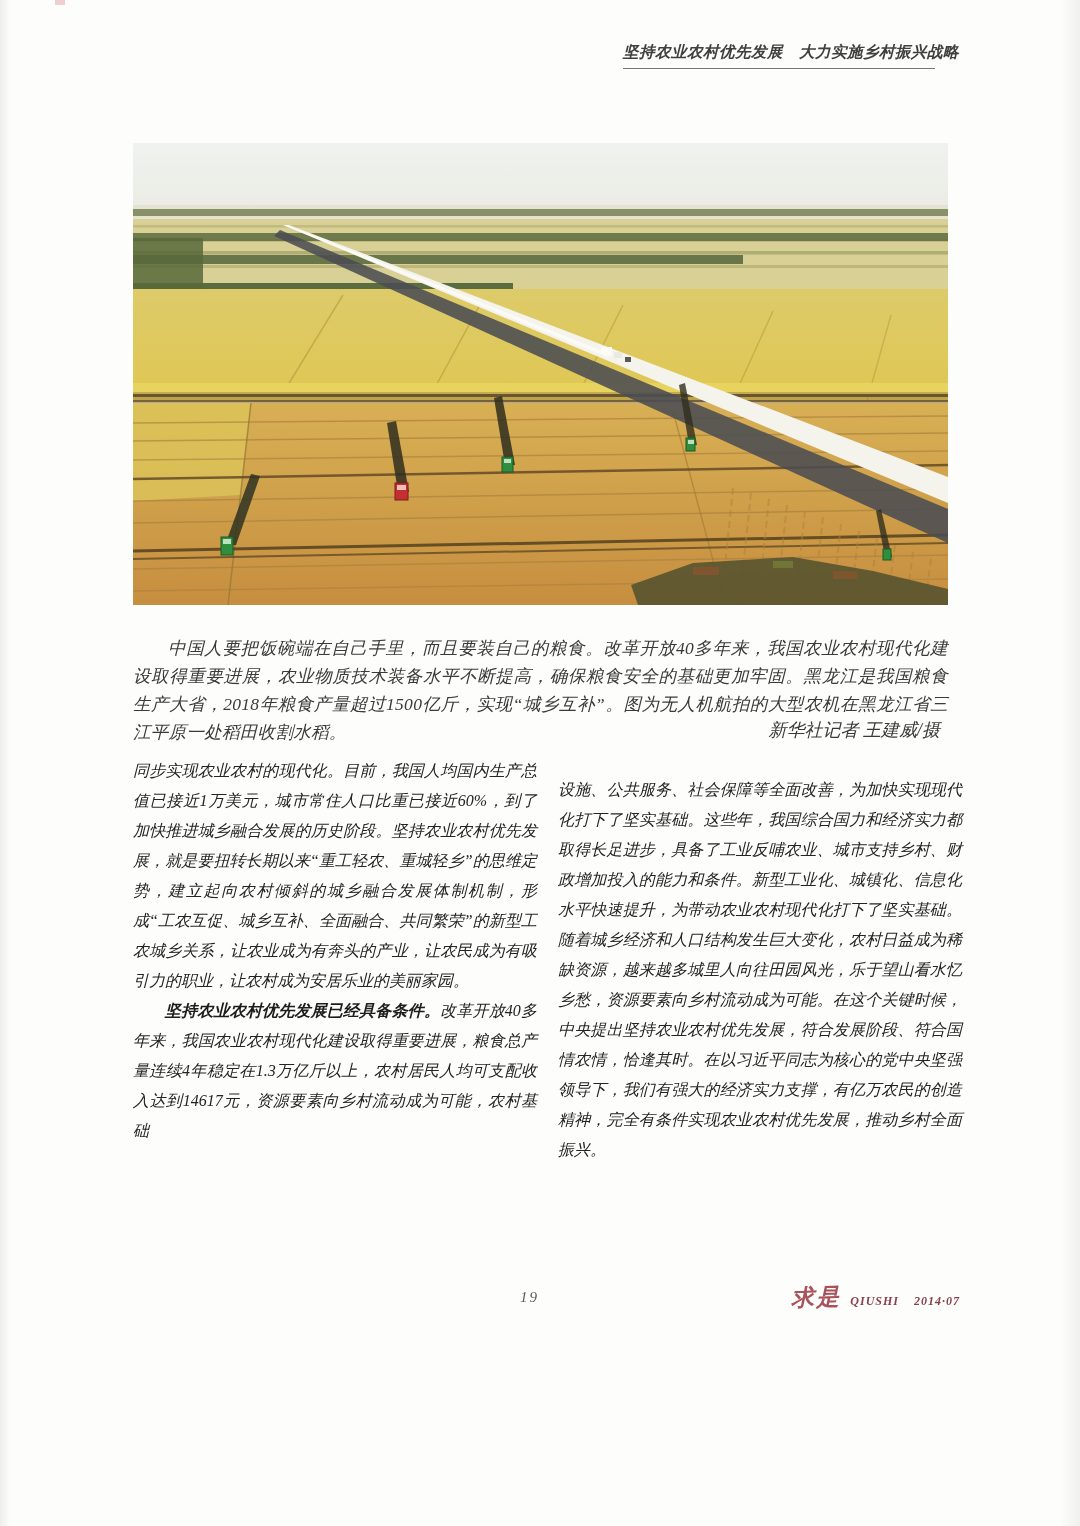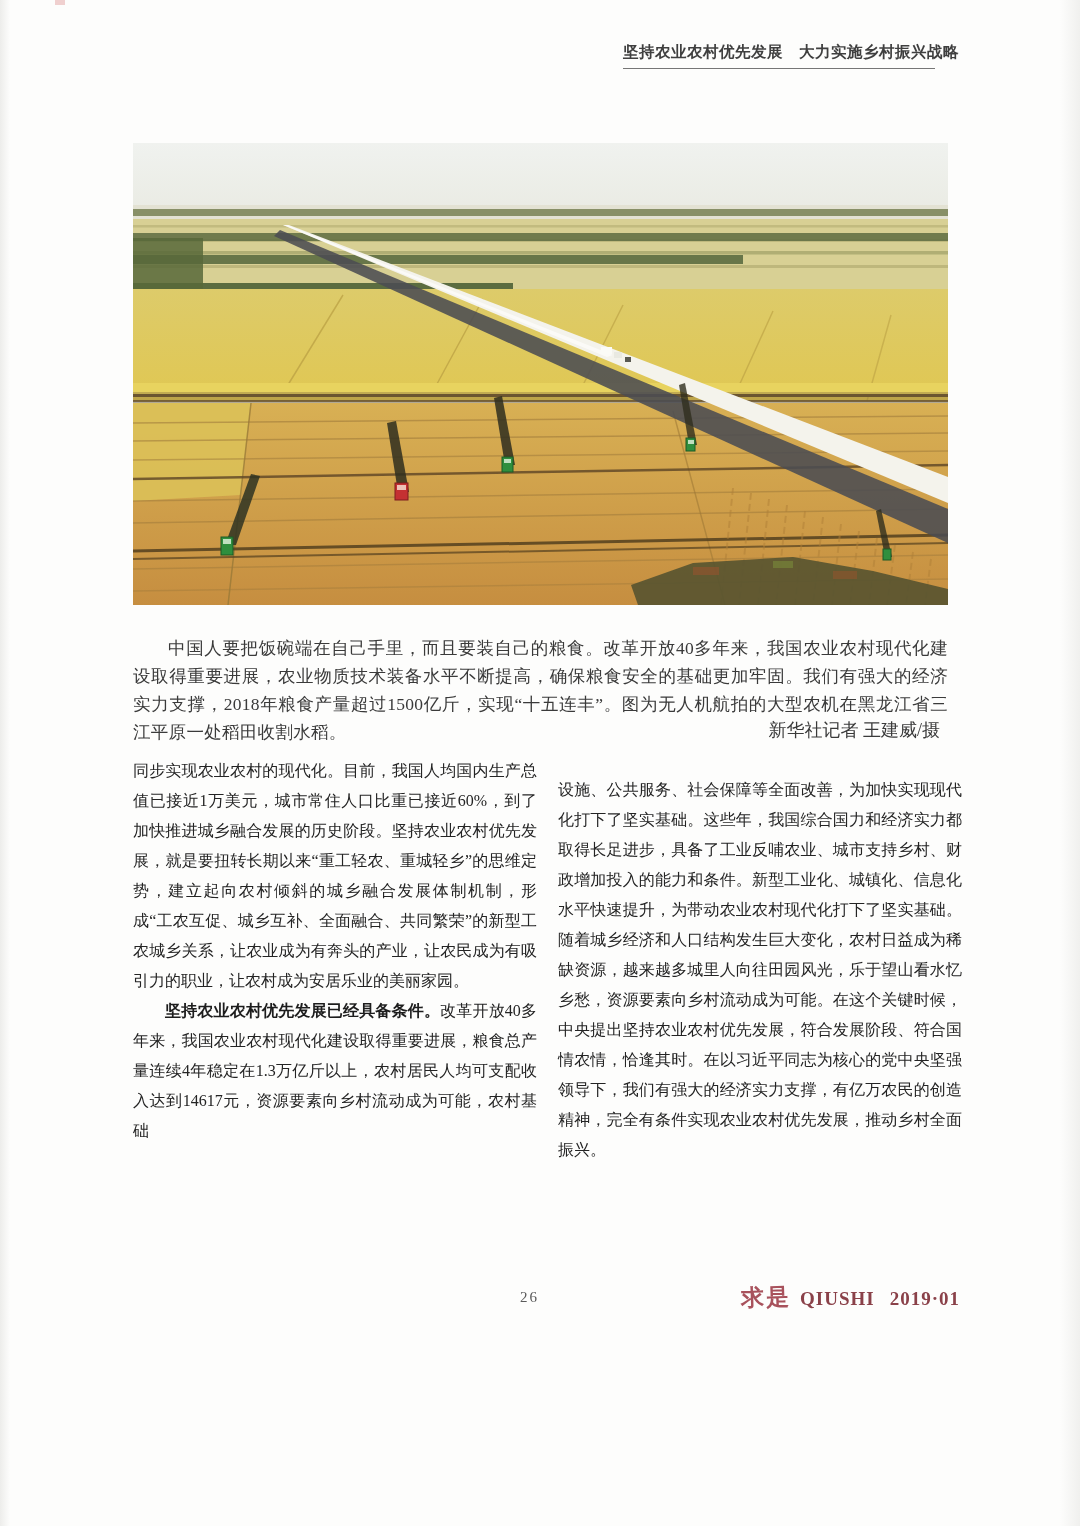--- a/index.html
+++ b/index.html
@@ -4,20 +4,21 @@
 <style>
   html,body{margin:0;padding:0;}
   body{
     width:1080px;height:1526px;
     background:#f6f6f4;
     font-family:"Liberation Serif","DejaVu Serif",serif;
   }
   .page{
     position:relative;width:1080px;height:1526px;overflow:hidden;
     background:linear-gradient(90deg,#ededeb 0px,#fdfdfc 10px,#fdfdfc 1060px,#f0f0ee 1080px);
+    font-style:italic;
   }
   .scan-mark{
     position:absolute;left:55px;top:0;width:10px;height:5px;
     background:#e9bcbc;opacity:.7;
   }
   
   .running-head{
     position:absolute;left:623px;top:42px;width:312px;
     font-family:"Liberation Sans","DejaVu Sans",sans-serif;
     font-weight:bold;font-size:15.5px;letter-spacing:.5px;
@@ -63,21 +64,21 @@
     position:absolute;right:120px;top:1282px;
     display:flex;align-items:baseline;gap:9px;white-space:nowrap;
   }
   .logo-cn{
     font-family:"Liberation Serif","DejaVu Serif",serif;
     font-weight:bold;font-size:23px;color:#a8525c;
     transform:rotate(-2deg);letter-spacing:2px;
   }
   .logo-latin,.logo-issue{
     font-family:"Liberation Serif","DejaVu Serif",serif;
-    font-weight:bold;font-size:19px;color:#8a4149;letter-spacing:1px;
+    font-weight:bold;font-size:12px;color:#8a4149;letter-spacing:1px;
   }
   .logo-issue{margin-left:6px;}
 </style>
 </head>
 <body>
 
 <div class="page">
 
   <div class="scan-mark"></div>
 
@@ -205,31 +206,31 @@
         <rect x="553" y="295" width="9" height="13" fill="#2f8f3e" stroke="#1d5a27" stroke-width="1"></rect>
         <rect x="555" y="297" width="6" height="4" fill="#bfe0c0"></rect>
       </g>
       <g>
         <polygon points="752,414 759,414 748,366 743,368" fill="#2f2e1e" opacity=".8"></polygon>
         <rect x="750" y="406" width="8" height="11" fill="#2f8f3e" stroke="#1d5a27" stroke-width="1"></rect>
       </g>
     </svg>
   </div>
 
-  <p class="caption">中国人要把饭碗端在自己手里，而且要装自己的粮食。改革开放40多年来，我国农业农村现代化建设取得重要进展，农业物质技术装备水平不断提高，确保粮食安全的基础更加牢固。我们有强大的经济实力支撑，2018年粮食产量超过1500亿斤，实现“十五连丰”。图为无人机航拍的大型农机在黑龙江省三江平原一处稻田收割水稻。</p>
+  <p class="caption">中国人要把饭碗端在自己手里，而且要装自己的粮食。改革开放40多年来，我国农业农村现代化建设取得重要进展，农业物质技术装备水平不断提高，确保粮食安全的基础更加牢固。黑龙江是我国粮食生产大省，2018年粮食产量超过1500亿斤，实现“城乡互补”。图为无人机航拍的大型农机在黑龙江省三江平原一处稻田收割水稻。</p>
   <p class="credit">新华社记者 王建威/摄</p>
 
   <div class="col col-left">
     <p>同步实现农业农村的现代化。目前，我国人均国内生产总值已接近1万美元，城市常住人口比重已接近60%，到了加快推进城乡融合发展的历史阶段。坚持农业农村优先发展，就是要扭转长期以来“重工轻农、重城轻乡”的思维定势，建立起向农村倾斜的城乡融合发展体制机制，形成“工农互促、城乡互补、全面融合、共同繁荣”的新型工农城乡关系，让农业成为有奔头的产业，让农民成为有吸引力的职业，让农村成为安居乐业的美丽家园。</p>
     <p class="indent"><span class="lead">坚持农业农村优先发展已经具备条件。</span><span>改革开放40多年来，我国农业农村现代化建设取得重要进展，粮食总产量连续4年稳定在1.3万亿斤以上，农村居民人均可支配收入达到14617元，资源要素向乡村流动成为可能，农村基础</span></p>
   </div>
   <div class="col col-right">
     <p>设施、公共服务、社会保障等全面改善，为加快实现现代化打下了坚实基础。这些年，我国综合国力和经济实力都取得长足进步，具备了工业反哺农业、城市支持乡村、财政增加投入的能力和条件。新型工业化、城镇化、信息化水平快速提升，为带动农业农村现代化打下了坚实基础。随着城乡经济和人口结构发生巨大变化，农村日益成为稀缺资源，越来越多城里人向往田园风光，乐于望山看水忆乡愁，资源要素向乡村流动成为可能。在这个关键时候，中央提出坚持农业农村优先发展，符合发展阶段、符合国情农情，恰逢其时。在以习近平同志为核心的党中央坚强领导下，我们有强大的经济实力支撑，有亿万农民的创造精神，完全有条件实现农业农村优先发展，推动乡村全面振兴。</p>
   </div>
 
-  <div class="page-number">26</div>
+  <div class="page-number">19</div>
   <div class="magazine-mark">
     <span class="logo-cn">求是</span>
     <span class="logo-latin">QIUSHI</span>
-    <span class="logo-issue">2019·01</span>
+    <span class="logo-issue">2014·07</span>
   </div>
 
 </div>
 
 </body></html>

